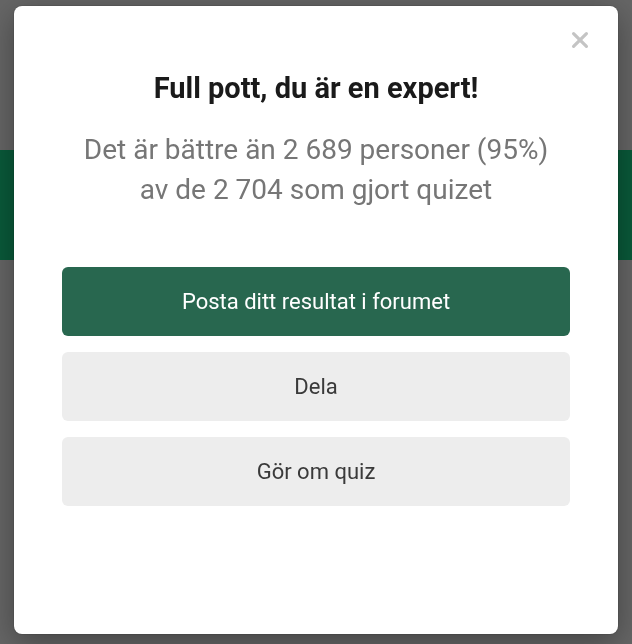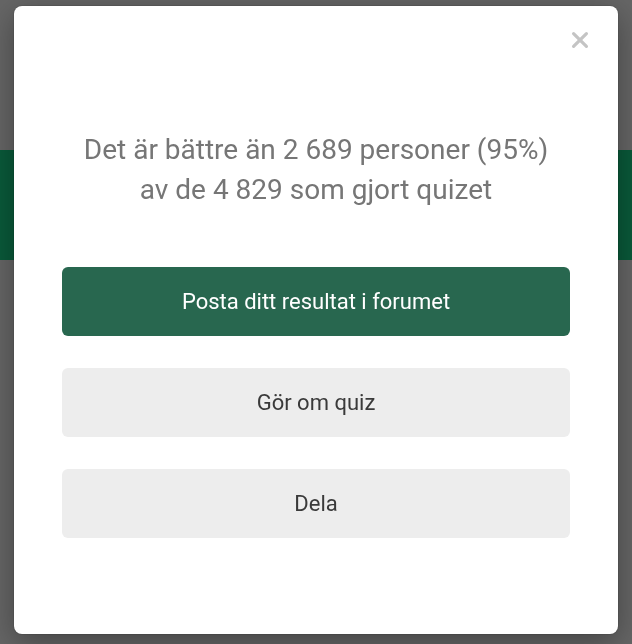--- a/index.html
+++ b/index.html
@@ -72,21 +72,21 @@
       text-align: center;
       color: #767676;
       font-size: 28px;
       line-height: 1.45;
       margin-bottom: 56px;
       padding: 0 8px;
     }
     .buttons {
       display: flex;
       flex-direction: column;
-      gap: 32px;
+      gap: 16px;
     }
     .btn {
       border: none;
       border-radius: 6px;
       padding: 22px 12px;
       font-size: 22px;
       font-weight: 400;
       cursor: pointer;
       text-align: center;
       font-family: inherit;
@@ -109,26 +109,26 @@
 
 <div class="modal">
   <button class="close-btn">
     <svg viewBox="0 0 24 24" fill="none" stroke="currentColor" stroke-width="3.5" stroke-linecap="round">
       <line x1="5" y1="5" x2="19" y2="19"></line>
       <line x1="19" y1="5" x2="5" y2="19"></line>
     </svg>
   </button>
 
   <h1 class="heading">
-    <br>
+    <span>Full pott, du är en expert!</span><br>
   </h1>
 
   <p class="subtext">
     <span>Det är bättre än 2 689 personer (95%)</span><br>
-    <span>av de 4 829 som gjort quizet</span>
+    <span>av de 2 704 som gjort quizet</span>
   </p>
 
   <div class="buttons">
     <button class="btn btn-primary">Posta ditt resultat i forumet</button>
+    <button class="btn btn-secondary">Dela</button>
     <button class="btn btn-secondary">Gör om quiz</button>
-    <button class="btn btn-secondary">Dela</button>
   </div>
 </div>
 
 </body></html>

